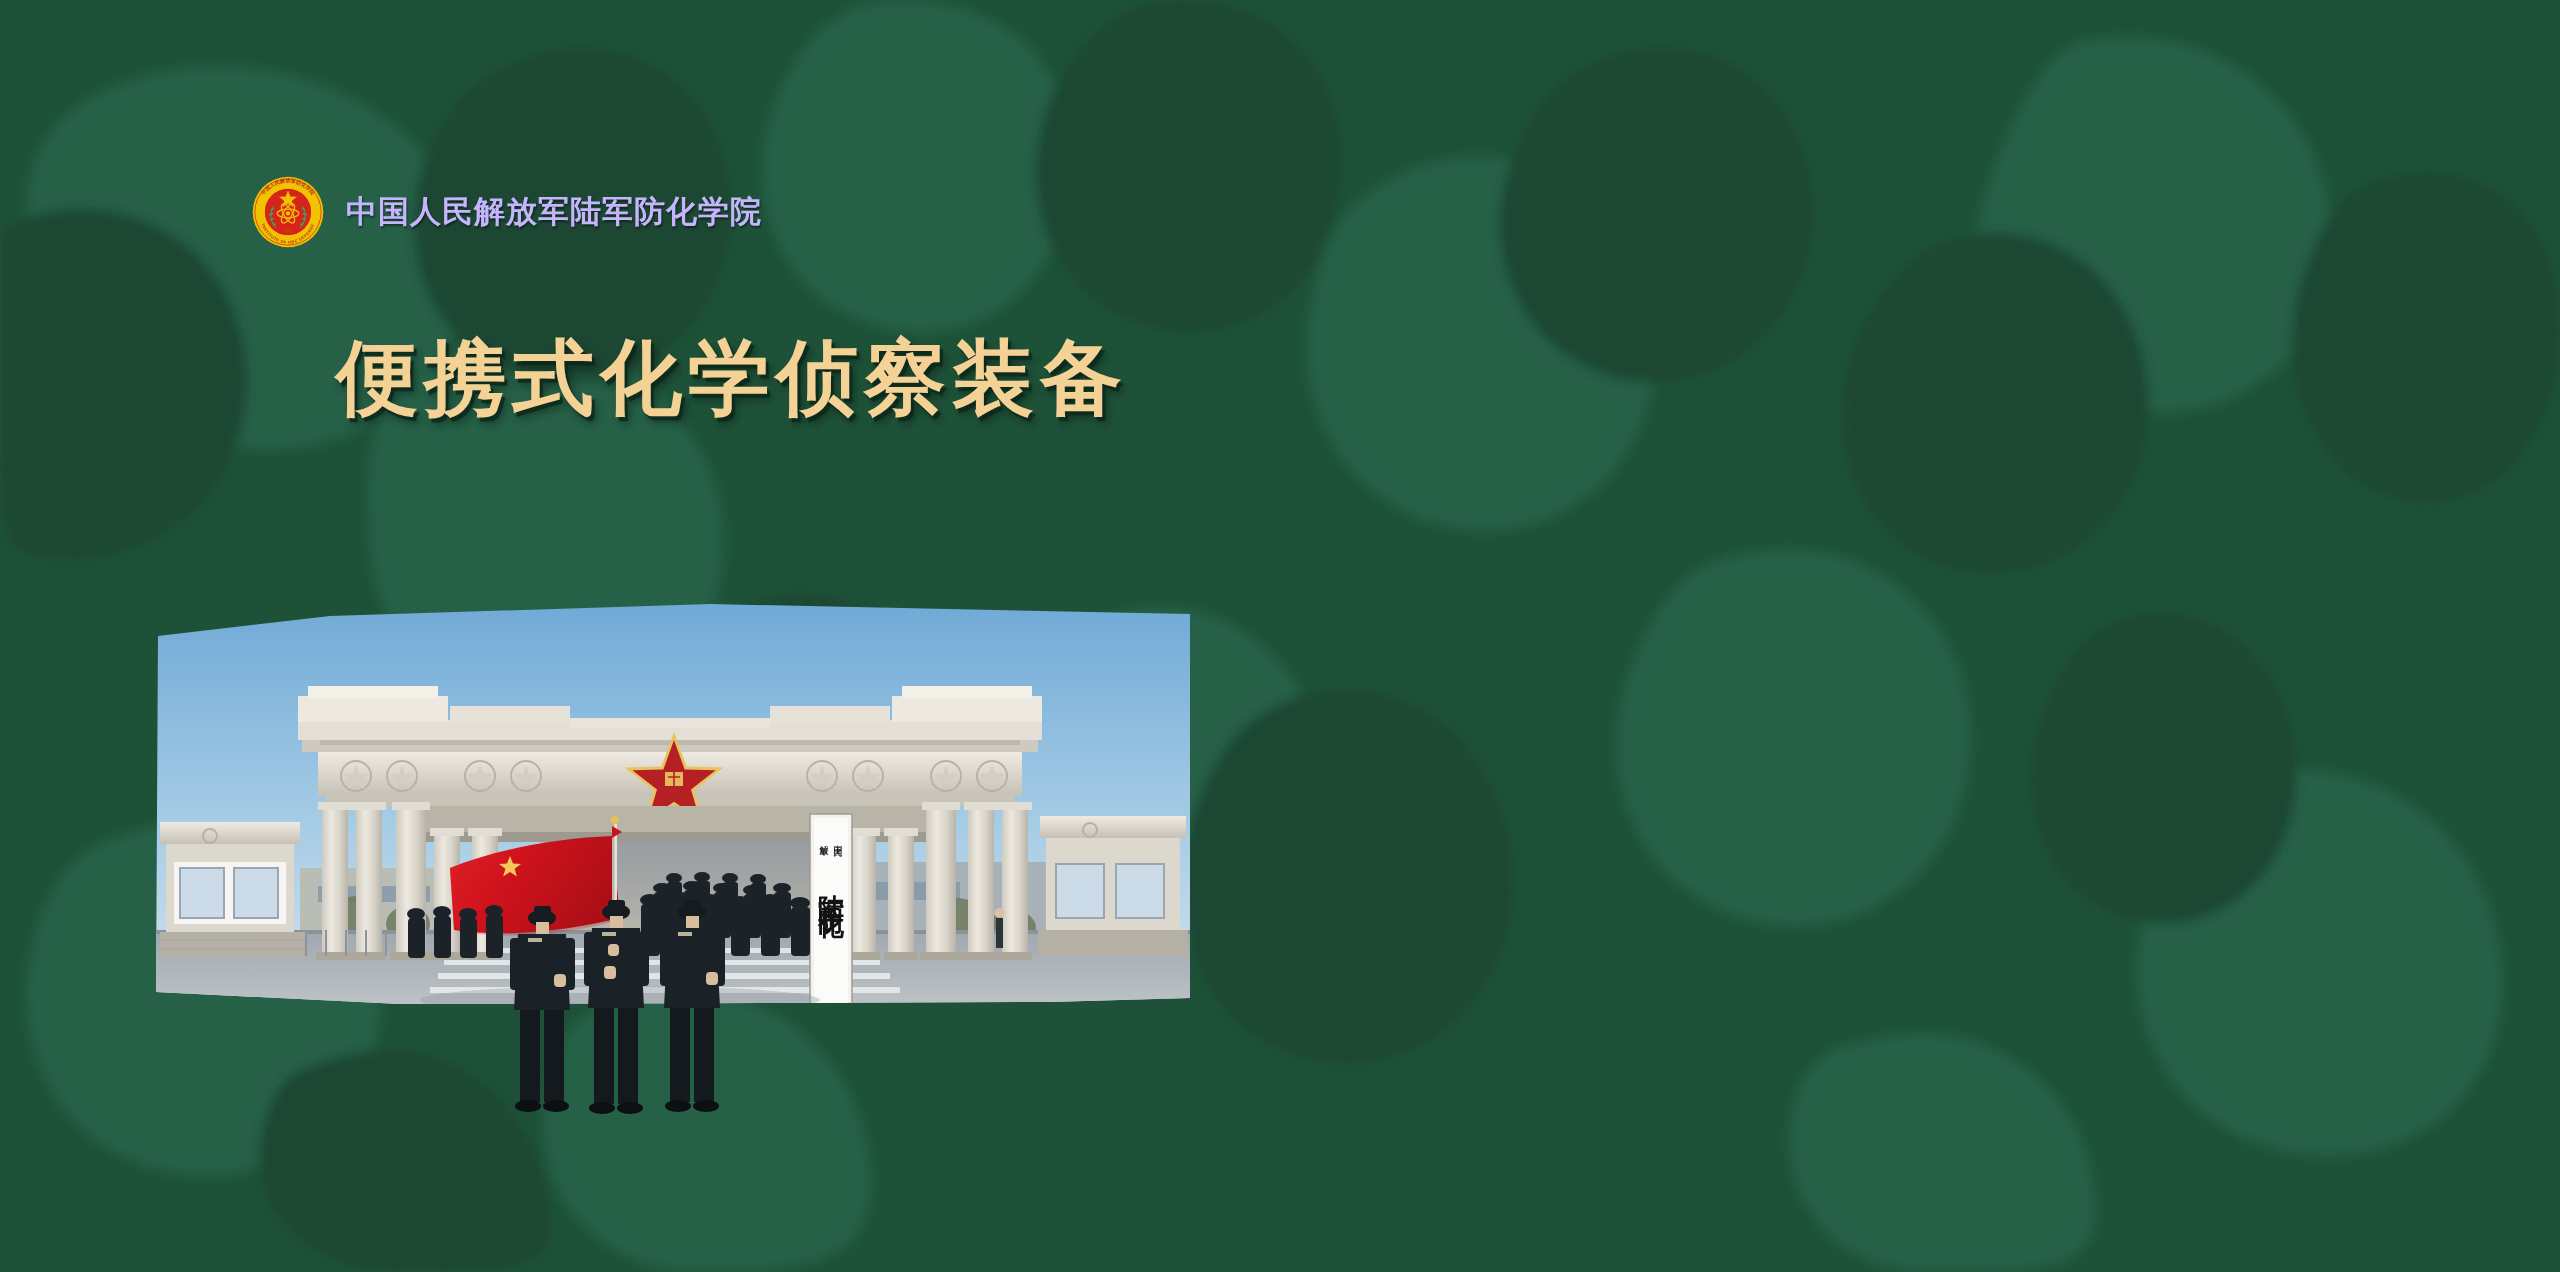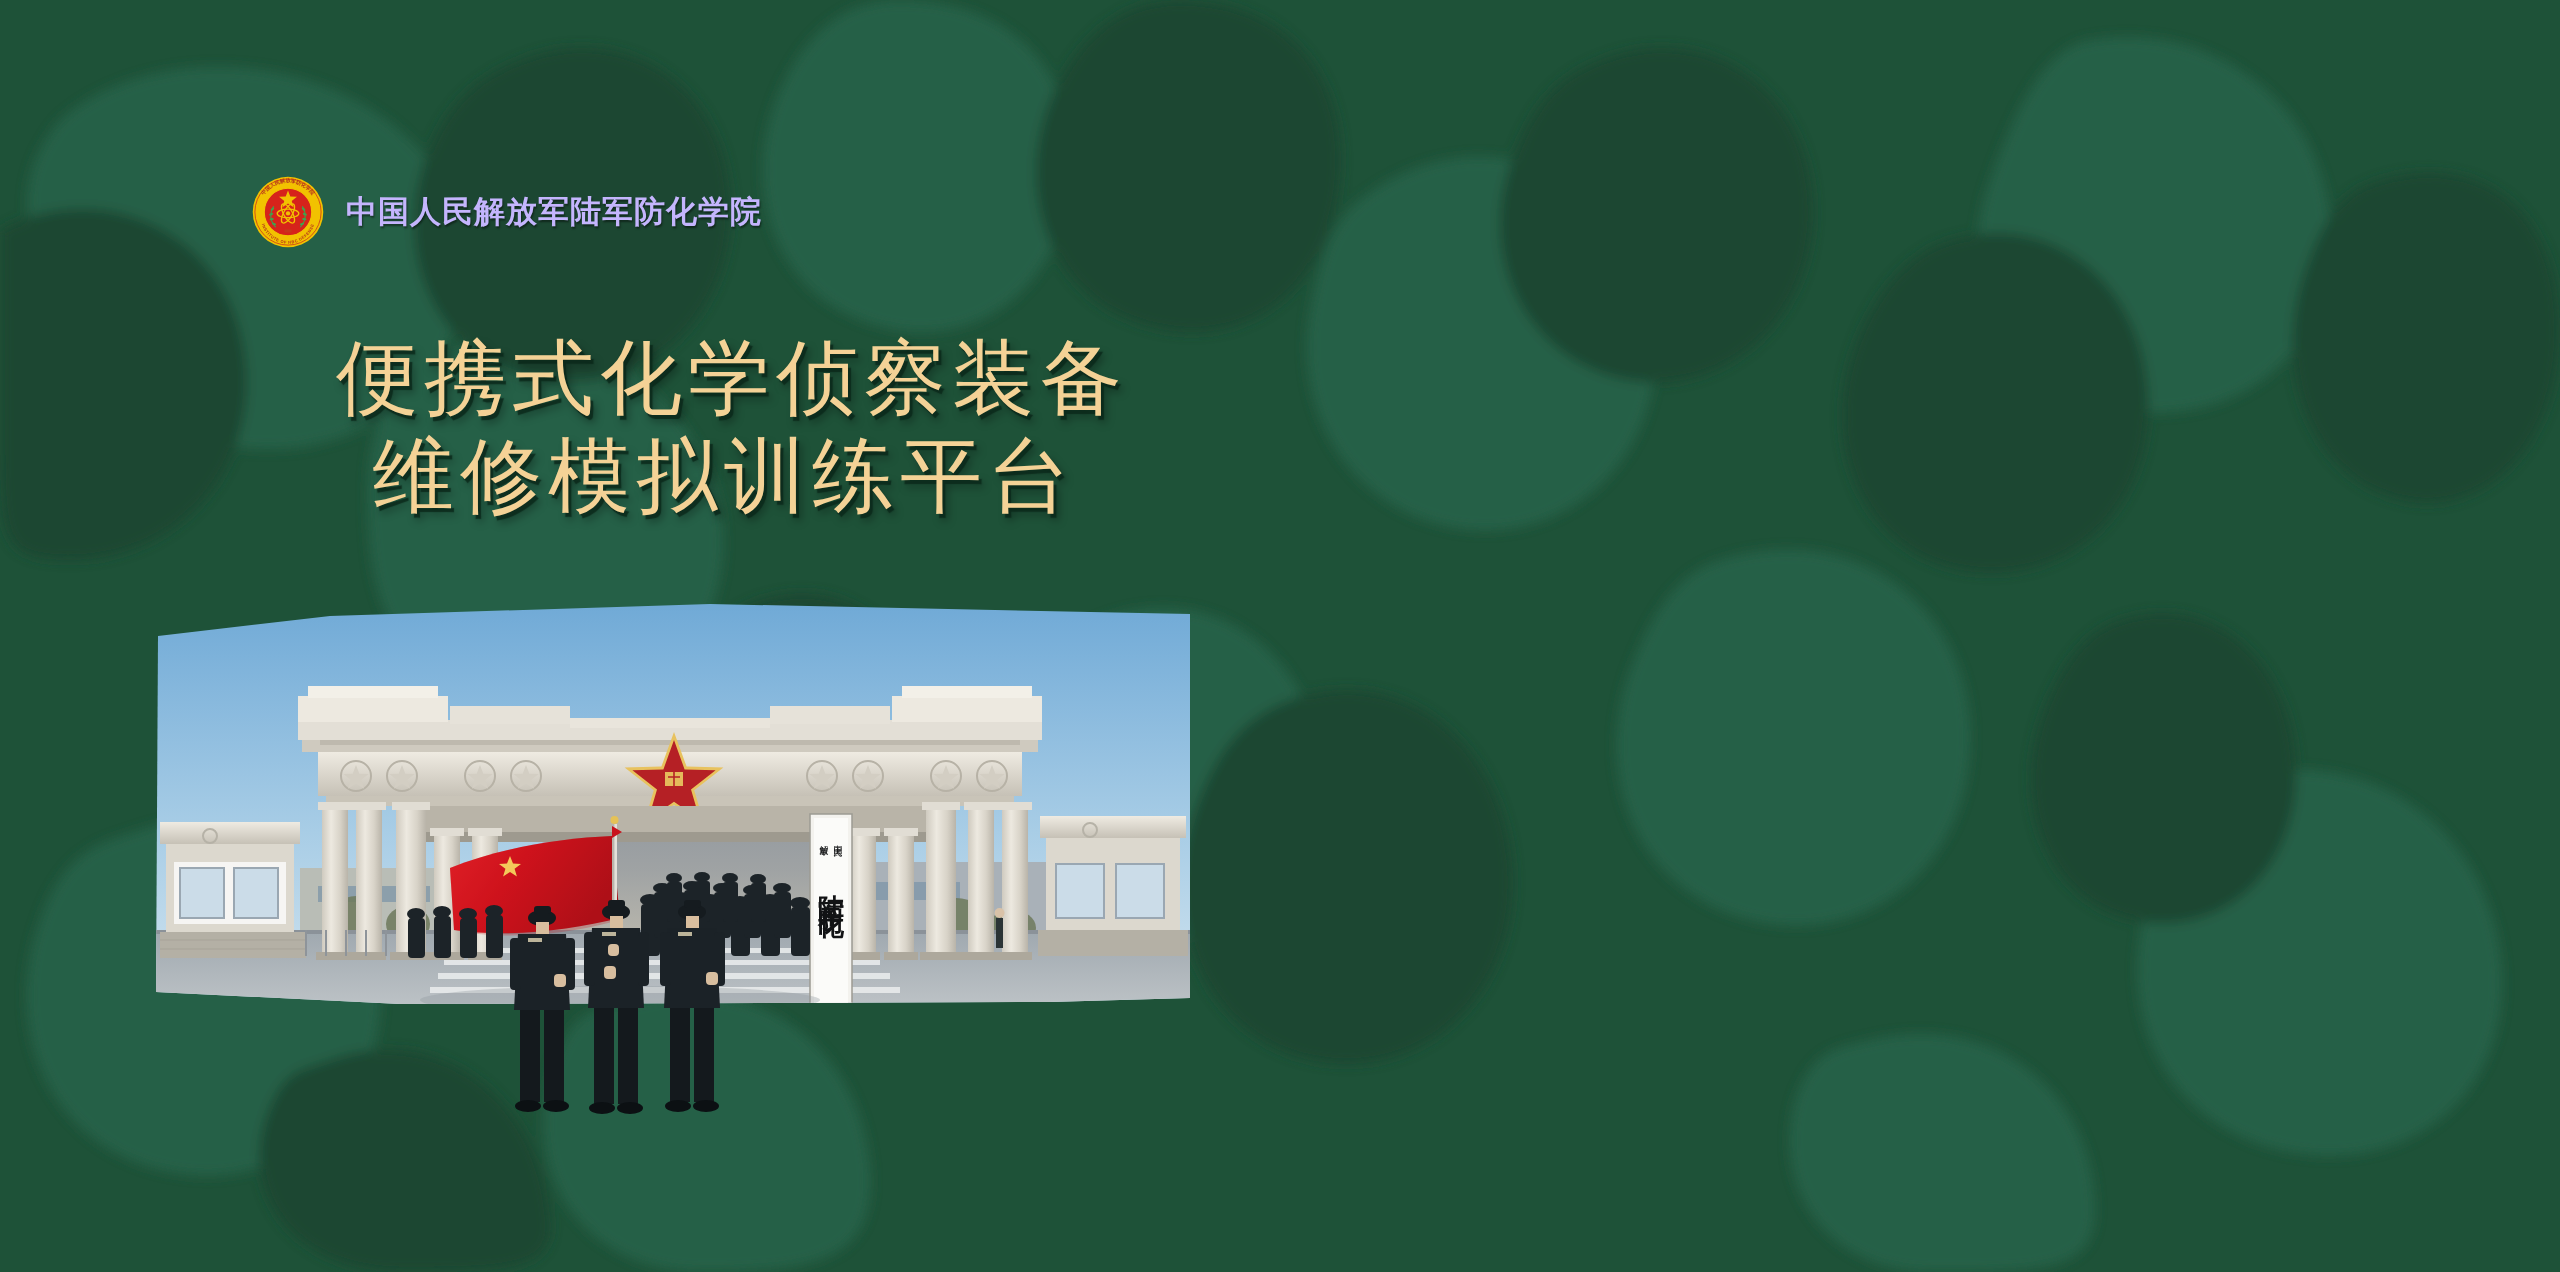--- a/index.html
+++ b/index.html
@@ -23,21 +23,21 @@
     font-family:"Liberation Serif","DejaVu Serif",serif;
     font-weight:700;font-size:31px;letter-spacing:1px;
     color:#c4b5fd;white-space:nowrap;
     text-shadow:1px 2px 2px rgba(0,0,0,.45);
   }
 
   
   .title-block{position:absolute;left:336px;top:330px;}
   .title-line{
     font-family:"Liberation Serif","DejaVu Serif",serif;
-    font-weight:400;
+    font-weight:700;
     font-size:82px;line-height:98px;
     letter-spacing:6px;
     color:#F4D296;
     white-space:nowrap;
     text-shadow:3px 4px 1px rgba(10,40,26,.85), 5px 7px 9px rgba(0,0,0,.35);
   }
   .title-line.l2{padding-left:36px;}
 
   
   .photo-wrap{
@@ -134,21 +134,20 @@
       <circle cx="50" cy="52" r="3" fill="#F2C200"></circle>
 
       <rect x="45" y="74" width="10" height="4.6" rx="1" fill="#C8351B"></rect>
     </svg>
 
     <div class="org-name">中国人民解放军陆军防化学院</div>
   </div>
 
   <div class="title-block">
     <div class="title-line l1">便携式化学侦察装备</div>
-    <div class="title-line l2">维修模拟训练平台</div>
   </div>
 
   <div class="photo-wrap">
     <svg id="photo" viewBox="0 0 1040 540" preserveAspectRatio="none" aria-hidden="true">
       <defs>
         <clipPath id="frame">
           <path d="M8,36 L180,16 L560,4 L1040,14 L1040,398 L900,402 L250,404 L6,392 Z"></path>
         </clipPath>
         <linearGradient id="sky" x1="0" y1="0" x2="0" y2="1">
           <stop offset="0%" stop-color="#6FA9D6"></stop>

